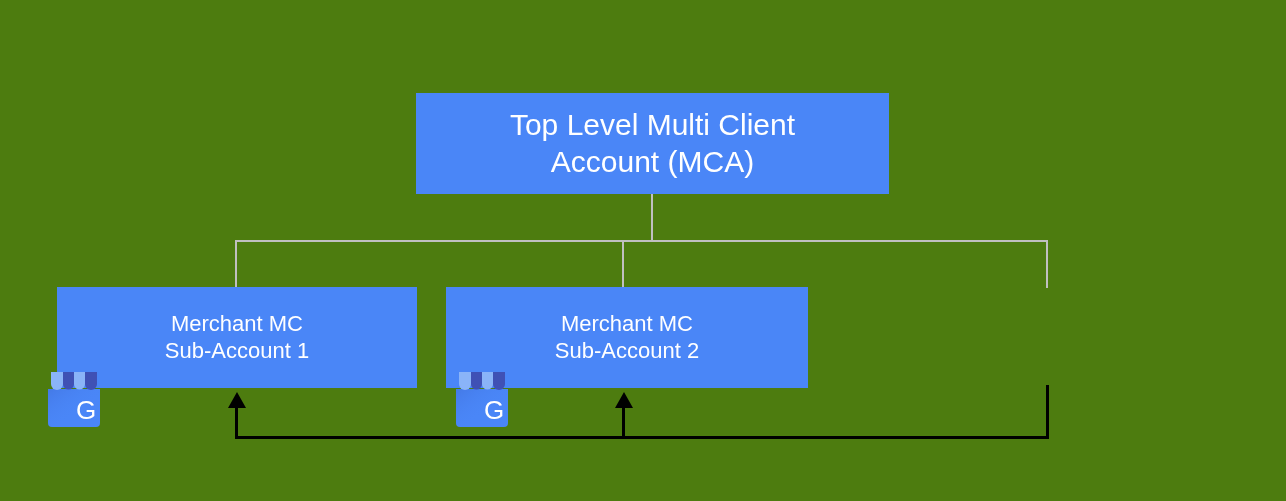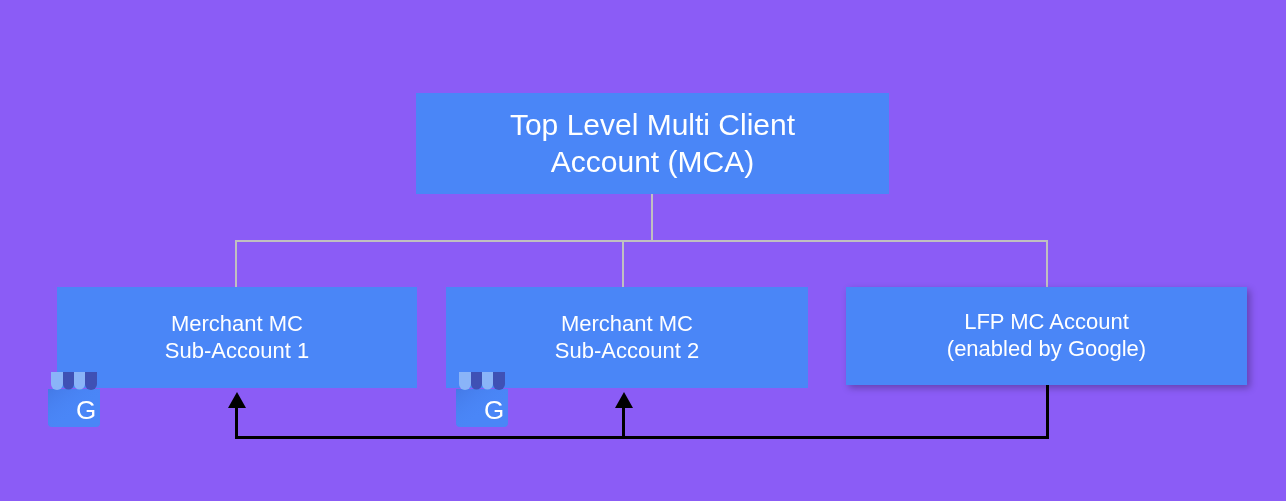--- a/index.html
+++ b/index.html
@@ -7,21 +7,21 @@
     padding: 0;
     background: #ffffff;
   }
   body {
     font-family: "Liberation Sans", sans-serif;
   }
   #canvas {
     position: relative;
     width: 1286px;
     height: 501px;
-    background: #8b5cf6;
+    background: #4d7c0f;
     overflow: hidden;
   }
 
   
   .node {
     position: absolute;
     box-sizing: border-box;
     display: flex;
     align-items: center;
     justify-content: center;
@@ -144,24 +144,20 @@
   <div class="node" id="node-sub1">
     <div class="node-text">Merchant MC
 Sub-Account 1</div>
   </div>
 
   <div class="node" id="node-sub2">
     <div class="node-text">Merchant MC
 Sub-Account 2</div>
   </div>
 
-  <div class="node" id="node-lfp">
-    <div class="node-text">LFP MC Account
-(enabled by Google)</div>
-  </div>
 
   <svg class="gbp-icon" id="gbp-1" viewBox="0 0 68 68">
     <defs>
       <linearGradient id="shade1" x1="0" y1="0" x2="1" y2="1">
         <stop offset="0%" stop-color="#3f6fd8" stop-opacity="0.55"></stop>
         <stop offset="60%" stop-color="#4a86f7" stop-opacity="0"></stop>
       </linearGradient>
     </defs>
 
     <path d="M8 25 h52 v34 a4 4 0 0 1 -4 4 h-44 a4 4 0 0 1 -4 -4 z" fill="#4a86f7"></path>

